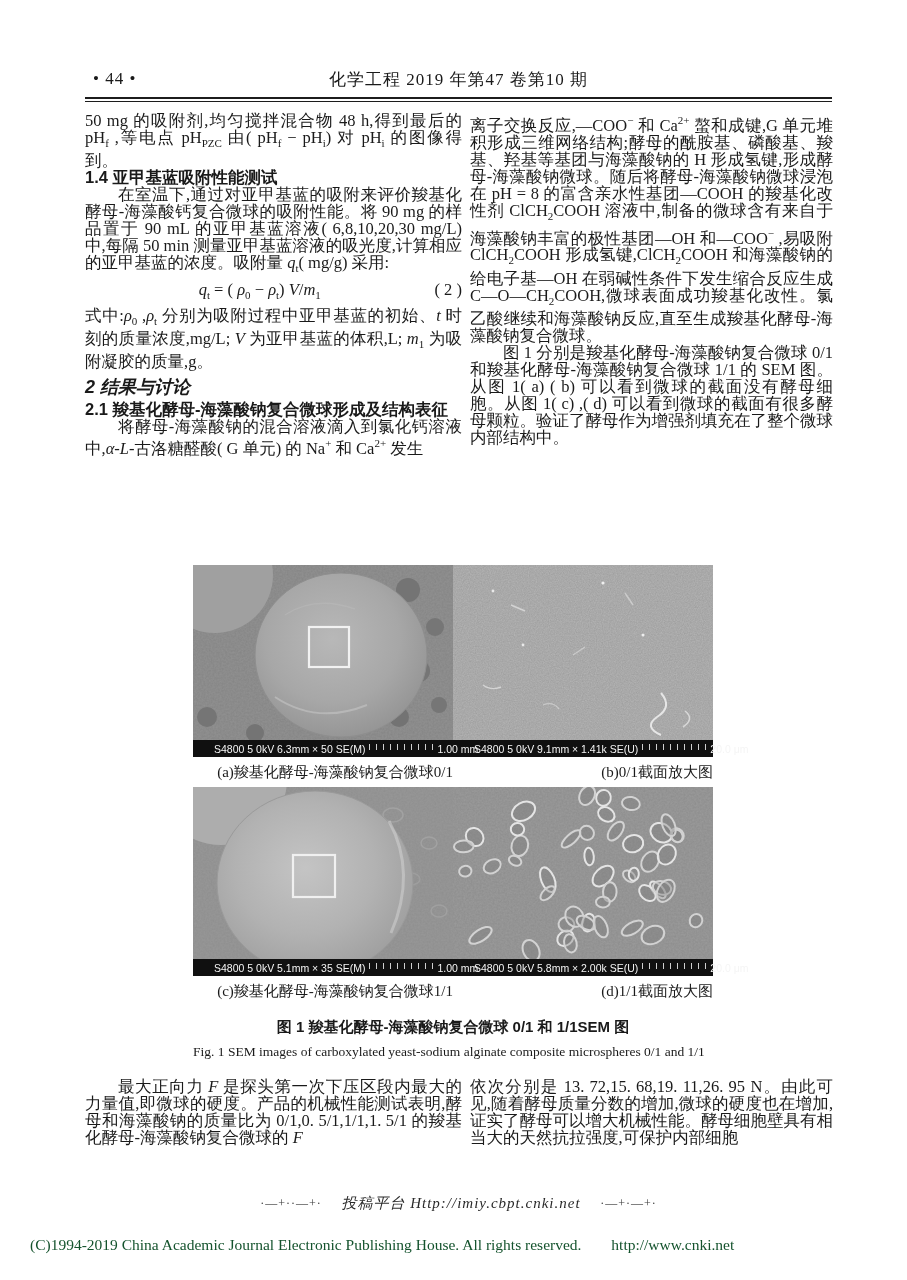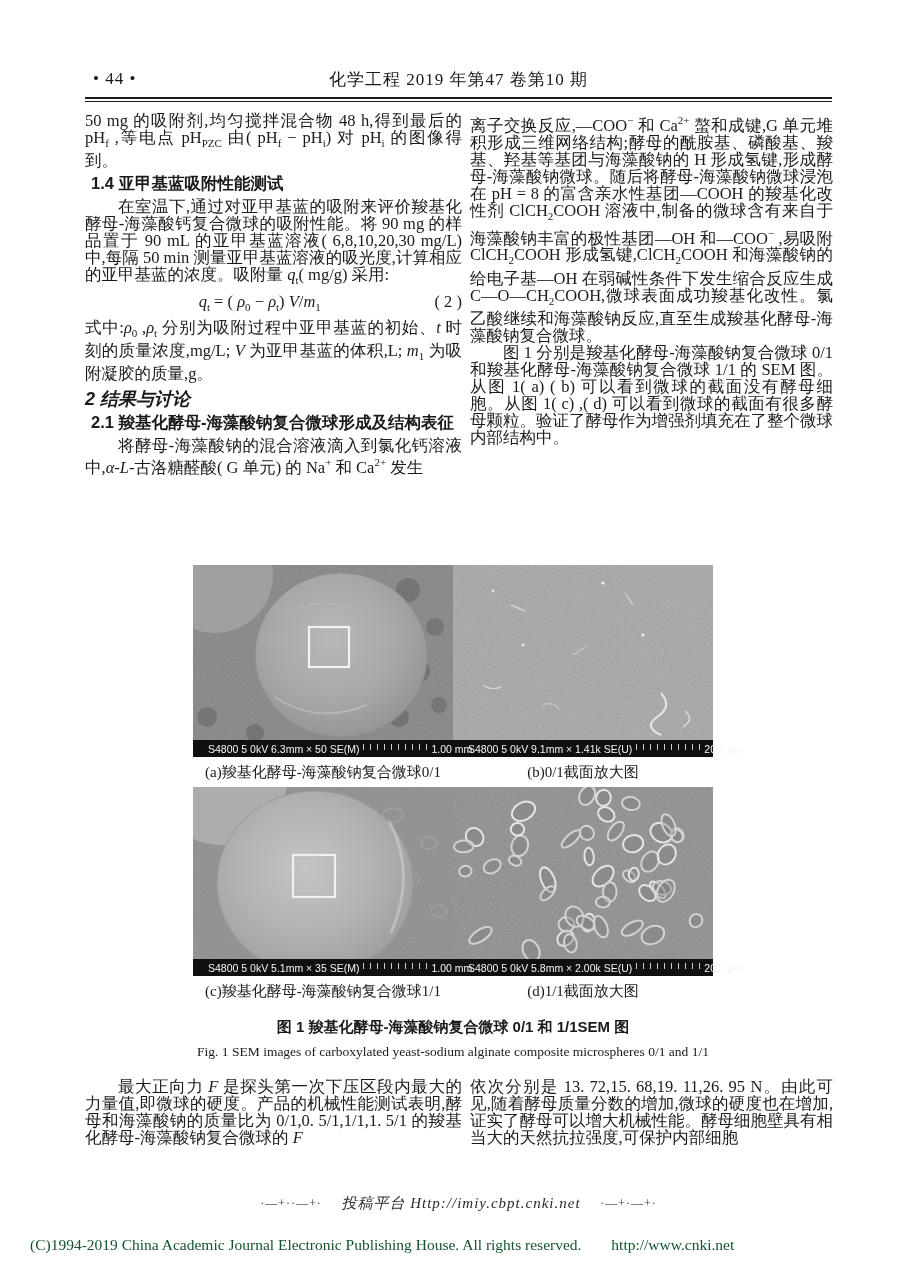--- a/index.html
+++ b/index.html
@@ -11,41 +11,41 @@
   .jtitle{display:block;text-align:center;letter-spacing:1px;}
   .double-rule{position:absolute;left:85px;right:75px;top:97px;height:2px;
                border-top:2px solid #1c1c1c;border-bottom:1px solid #1c1c1c;}
   
   .col{position:absolute;font-size:16.5px;line-height:17px;text-align:justify;}
   .col-left{left:85px;top:112px;width:377px;}
   .col-right{left:470px;top:112px;width:363px;}
   .col p{margin:0;}
   .ind{text-indent:2em;}
   h2.sec{font-size:18px;margin:9px 0 5px 0;font-weight:bold;font-family:"Liberation Sans","DejaVu Sans",sans-serif;font-style:italic;}
-  h3.sub{font-size:16.5px;margin:6px;font-weight:bold;font-family:"Liberation Sans","DejaVu Sans",sans-serif;white-space:nowrap;}
+  h3.sub{font-size:16.5px;margin:0;font-weight:bold;font-family:"Liberation Sans","DejaVu Sans",sans-serif;white-space:nowrap;}
   .eqrow{display:flex;align-items:flex-start;margin:3px 0;}
   .eq{margin:0 auto;font-style:normal;}
   .eqnum{flex:0 0 auto;}
   sub,sup{font-size:11px;}
   
   .figure{position:absolute;left:193px;top:565px;width:520px;}
   .semrow{display:flex;}
   .panel{width:260px;}
   .panel svg{display:block;}
   .infobar{display:flex;background:#101010;color:#f5f5f5;height:17px;align-items:center;
            font-family:"Liberation Sans","DejaVu Sans",sans-serif;font-size:10.5px;}
   .half{width:260px;display:flex;align-items:center;justify-content:space-between;
-        padding:0 15px;box-sizing:border-box;white-space:nowrap;}
+        padding:0 21px;box-sizing:border-box;white-space:nowrap;}
   .ticks{flex:0 0 64px;height:6px;margin:1px 4px 0 4px;align-self:flex-start;
          background:repeating-linear-gradient(90deg,#cfcfcf 0 1px,transparent 1px 7px);}
   .caps{display:flex;height:30px;align-items:center;font-size:15px;}
-  .caps span{width:260px;text-align:center;}
+  .caps span{width:260px;text-align:right;}
   .figzh{margin-top:12px;text-align:center;font-weight:bold;font-size:15px;
          font-family:Liberation Sans, sans-serif;}
-  .figen{margin-top:7px;text-align:center;font-size:13.5px;}
+  .figen{margin-top:7px;text-align:left;font-size:13.5px;}
   .bcol-left{left:85px;top:1078px;width:377px;}
   .bcol-right{left:470px;top:1078px;width:363px;}
   
   .footerline{position:absolute;top:1194px;left:85px;right:75px;text-align:center;font-size:15px;color:#2a2a2a;}
   .orn{font-size:12px;letter-spacing:1px;color:#3a3a3a;vertical-align:1px;}
   .plat{font-style:italic;margin:0 16px;letter-spacing:1px;}
   .copyright{position:absolute;top:1236px;left:30px;right:20px;font-size:15.5px;color:#14532d;}
   .copyright .cp-url{margin-left:26px;}
 </style>
 </head>

